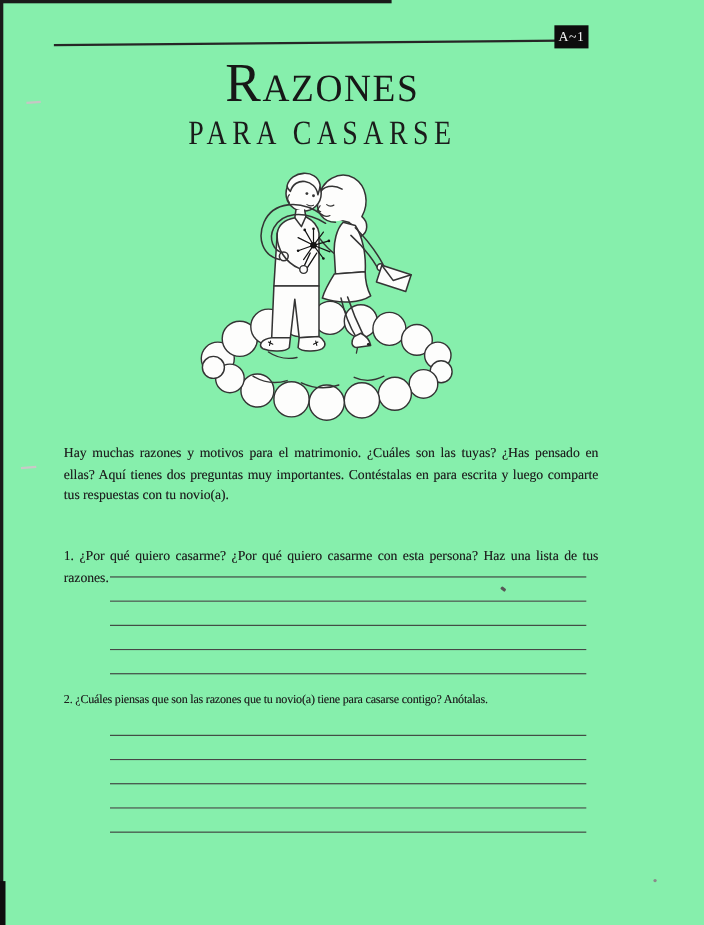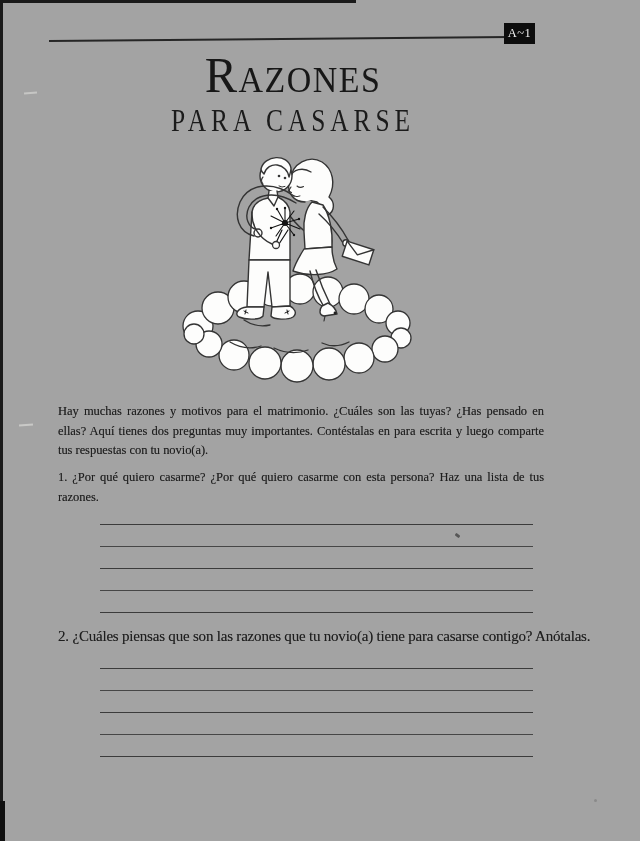--- a/index.html
+++ b/index.html
@@ -3,21 +3,21 @@
 <meta charset="utf-8">
 <style>
   html,body{margin:0;padding:0;}
   body{
     width:640px;height:841px;
     background:#f2f2f0;
     font-family:"Liberation Serif","DejaVu Serif",serif;
   }
   .page{
     position:relative;width:640px;height:841px;overflow:hidden;
-    background:#a3a3a3;color:#1f1f1f;
+    background:#86efac;color:#1f1f1f;
   }
   
   .edge-left{position:absolute;left:0;top:0;width:3px;height:841px;background:#1a1a1a;}
   .edge-left-foot{position:absolute;left:0;bottom:0;width:5px;height:40px;background:#0f0f0f;}
   .edge-top{position:absolute;left:0;top:0;width:356px;height:3px;background:#1a1a1a;}
   .dash-a{position:absolute;left:24px;top:92px;width:13px;height:2px;background:#c6c6c4;transform:rotate(-4deg);}
   .dash-b{position:absolute;left:19px;top:424px;width:14px;height:2px;background:#c9c9c7;transform:rotate(-5deg);}
   .speck{position:absolute;left:455px;top:534px;width:5px;height:3px;background:#575757;transform:rotate(38deg);border-radius:1px;}
   .dot-br{position:absolute;left:594px;top:799px;width:3px;height:3px;border-radius:50%;background:#8a8a8a;}
   
@@ -49,22 +49,22 @@
     font-size:12.5px;line-height:19.5px;text-align:justify;
     letter-spacing:-.05px;color:#1e1e1e;
     text-shadow:0 0 .4px rgba(20,20,20,.45);
   }
   .question{
     position:absolute;left:58px;width:486px;margin:0;
     font-size:12.5px;line-height:19.5px;text-align:justify;
     letter-spacing:-.05px;color:#1e1e1e;
     text-shadow:0 0 .4px rgba(20,20,20,.45);
   }
-  .q1{top:468px;}
-  .q2{top:627px;white-space:nowrap;font-size:15px;letter-spacing:-.2px;}
+  .q1{top:496px;}
+  .q2{top:627px;white-space:nowrap;font-size:11px;letter-spacing:-.2px;}
   
   .answer-lines{position:absolute;left:100px;width:433px;}
   .lines1{top:503px;}
   .lines2{top:647px;}
   .ans-line{height:21px;border-bottom:1.4px solid #3b3b3b;}
   .ans-line:nth-child(2n){border-bottom-color:#464646;}
 </style>
 </head>
 <body>
 

